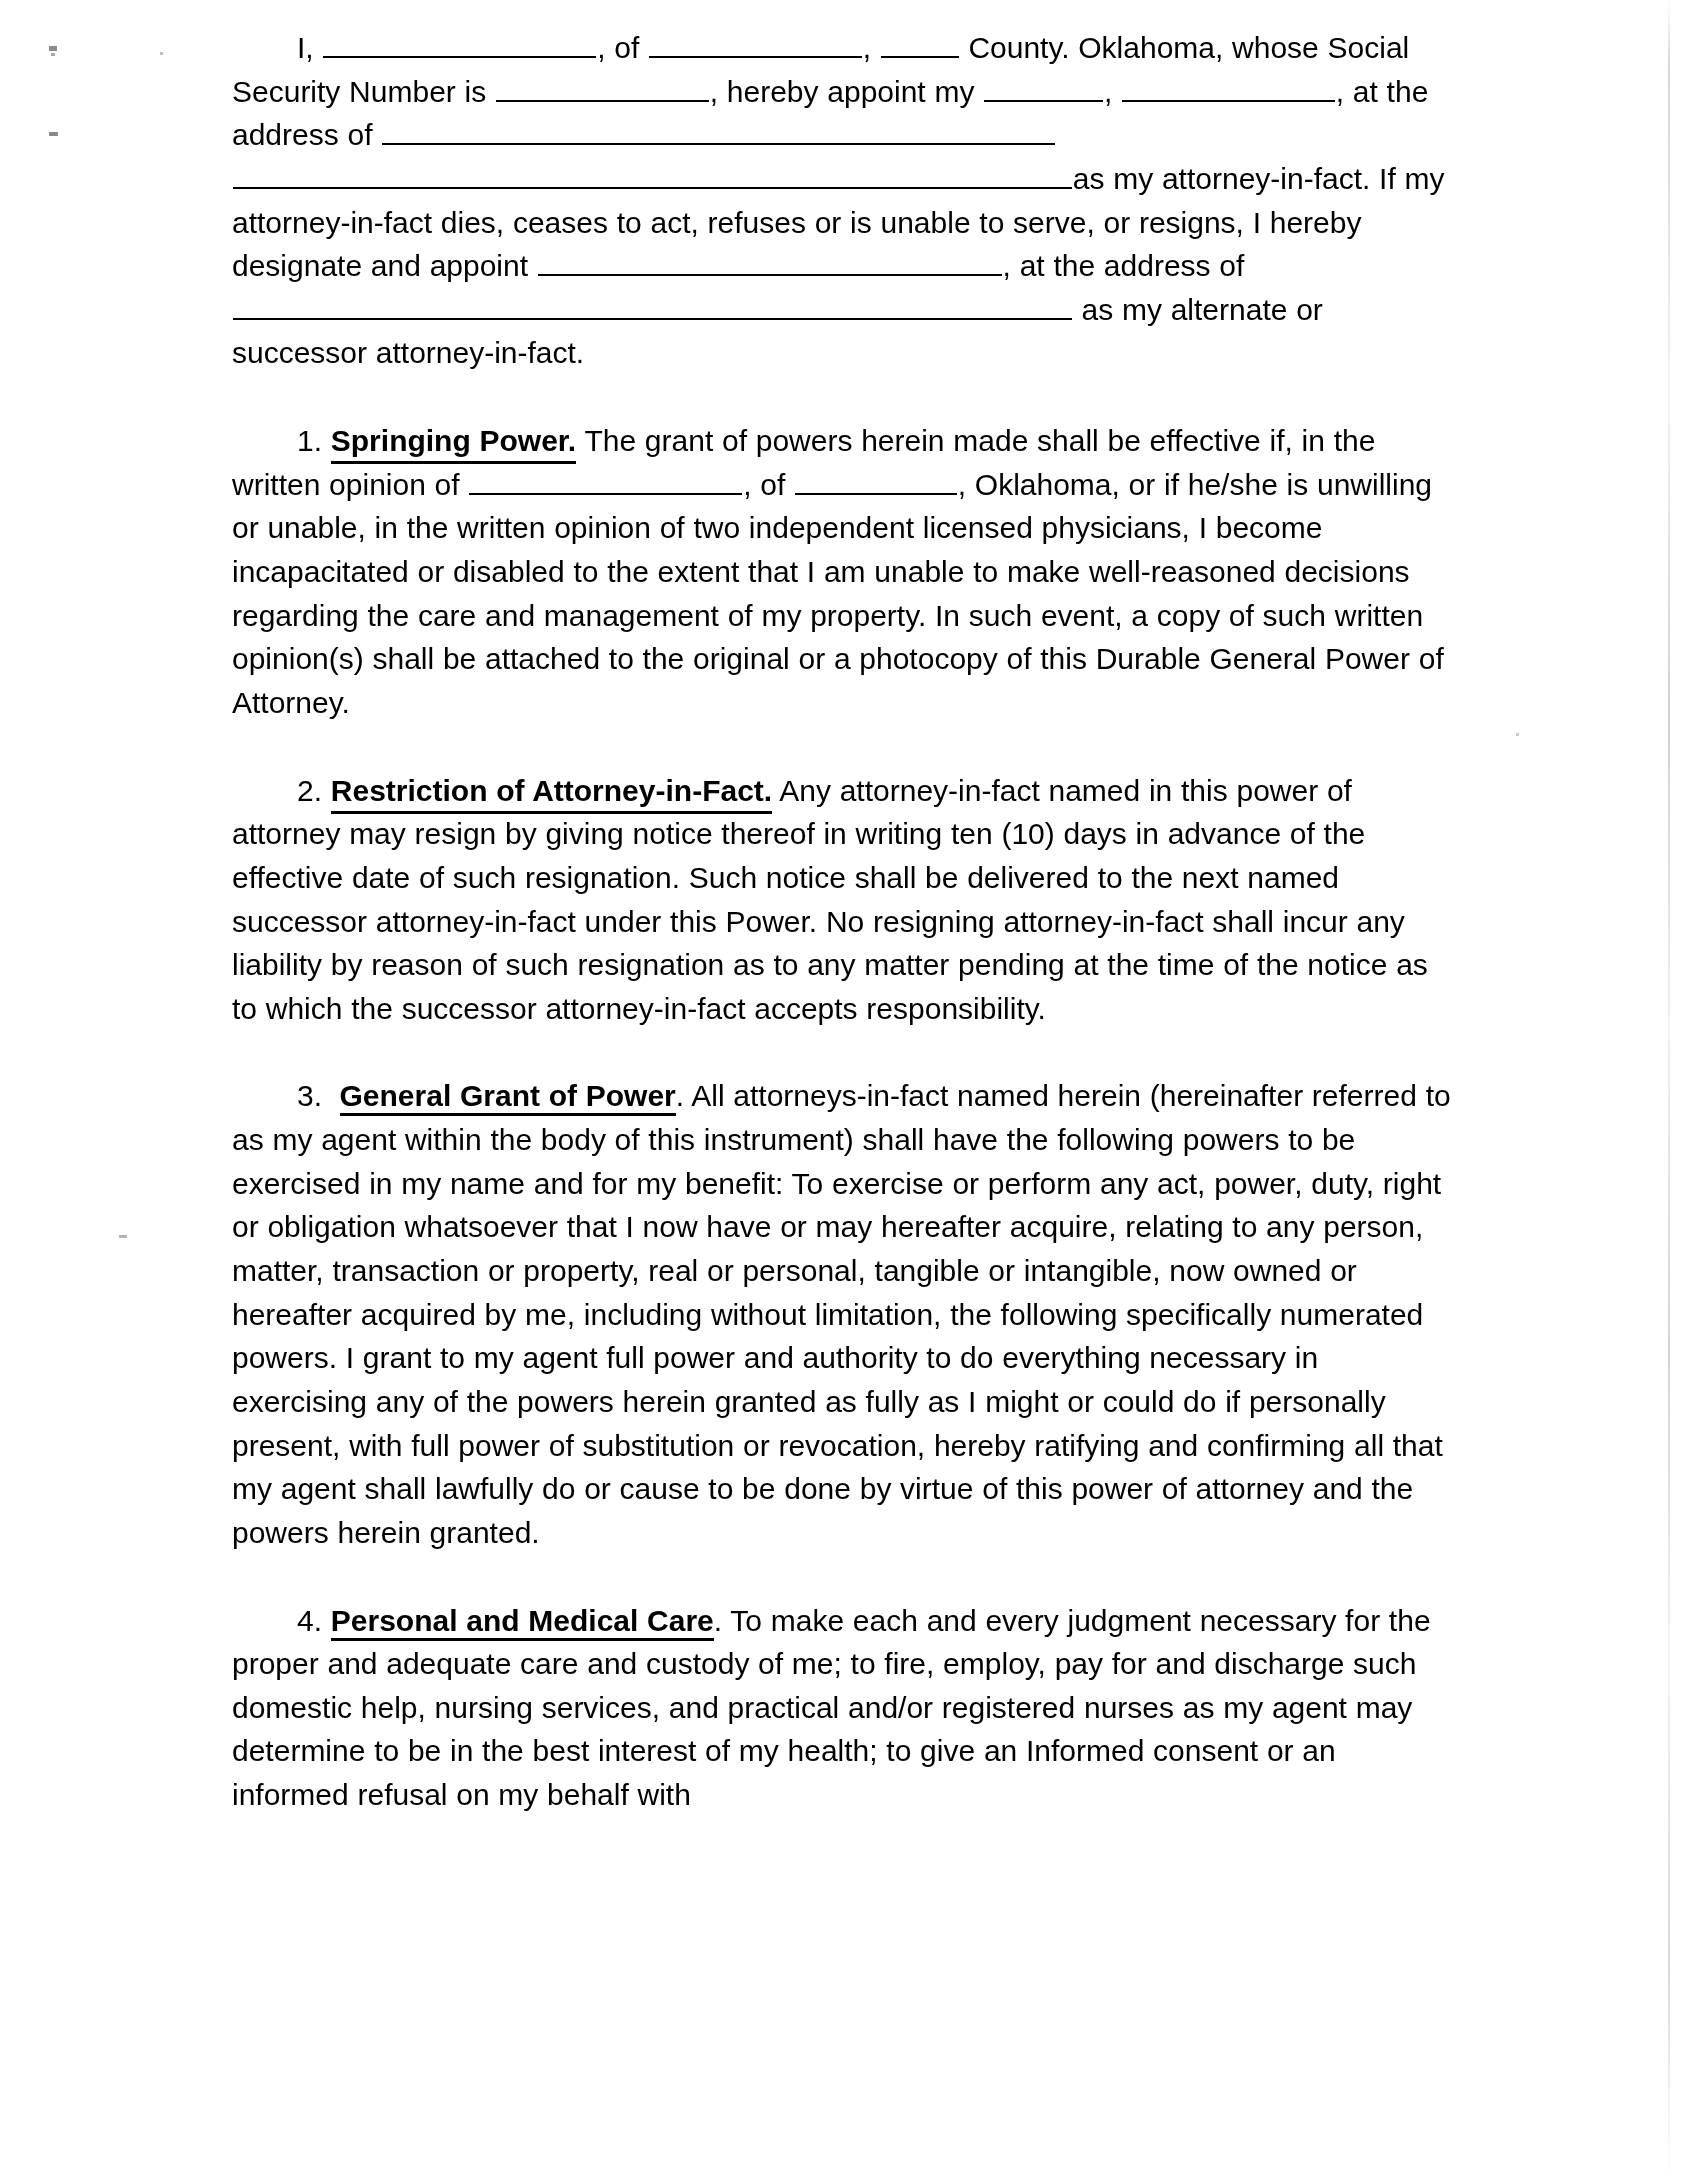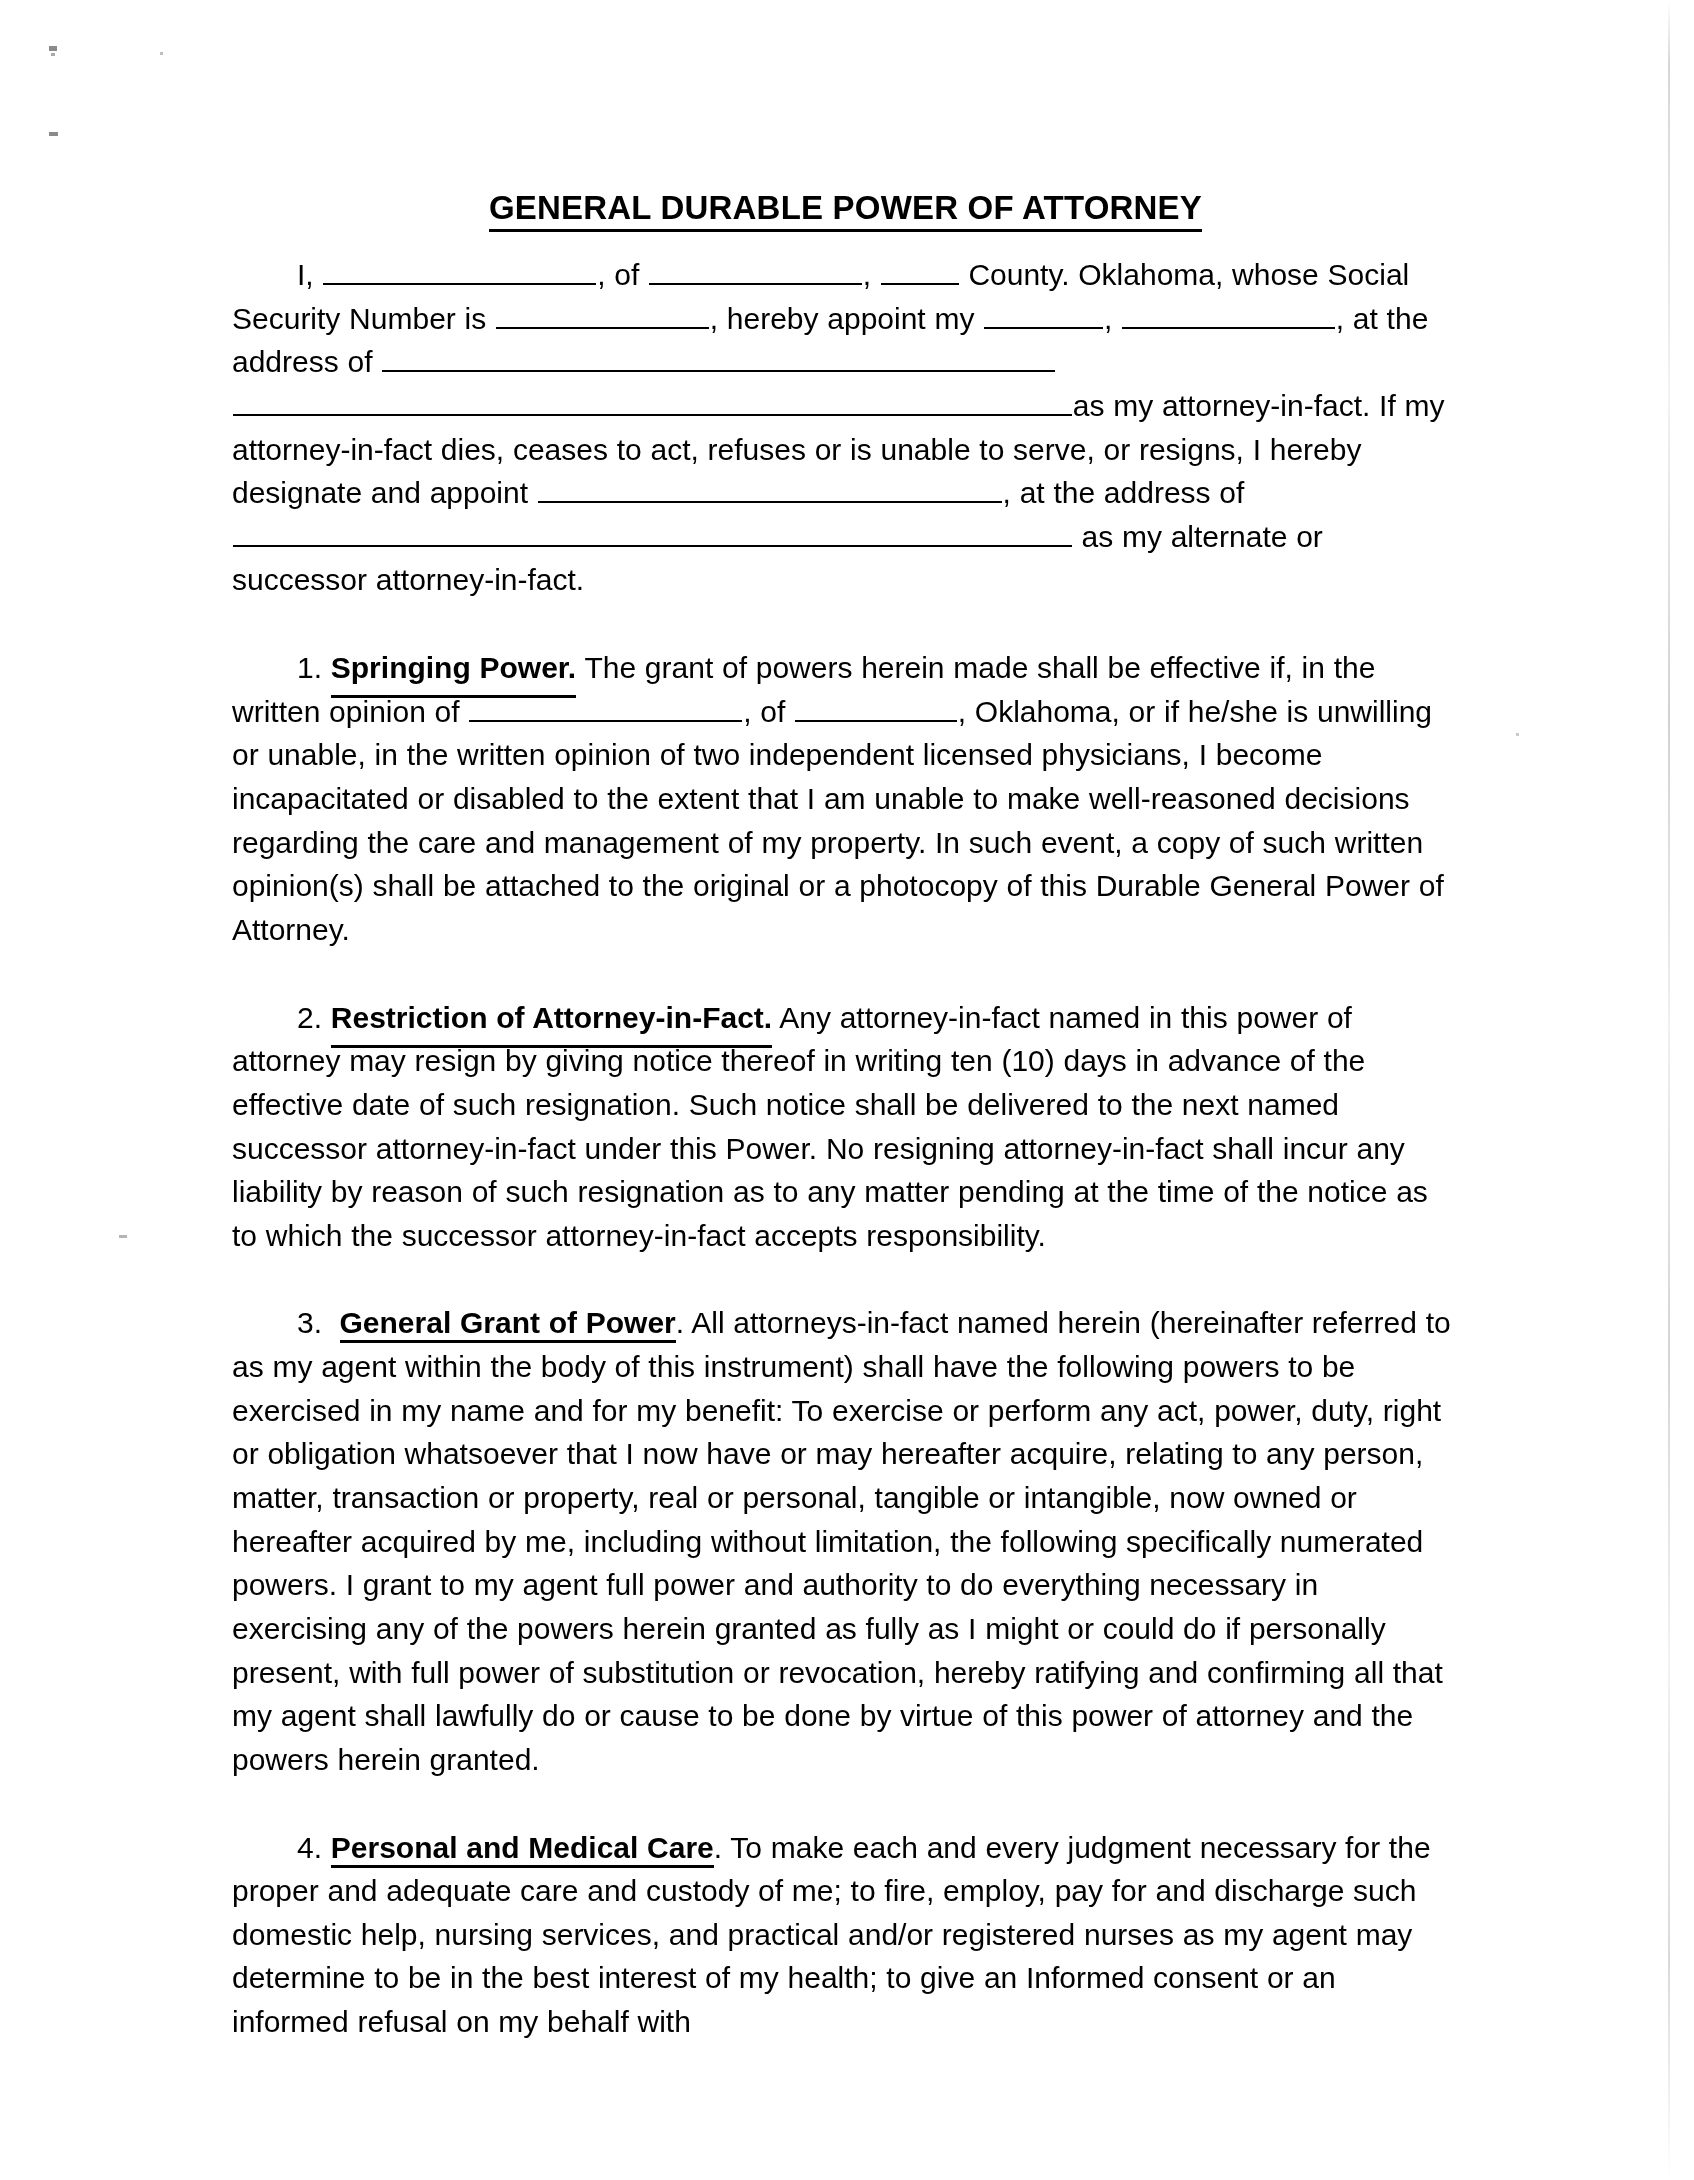--- a/index.html
+++ b/index.html
@@ -81,21 +81,21 @@
   }
 
   .para.opening { margin-top: 26px; }
   .para.sec     { margin-top: 44px; }
 
   .indent { display: inline-block; width: 65px; }
 
   .shead {
     font-weight: bold;
     border-bottom: 3.4px solid #000;
-    padding-bottom: 11px;
+    padding-bottom: 4px;
   }
   .shead-nodot {
     font-weight: bold;
     border-bottom: 3.4px solid #000;
     padding-bottom: 1px;
     margin-top: 7px;
   }
 
   
   .blank {
@@ -122,21 +122,20 @@
   <div class="scan-streak"></div>
   <div class="speck s1"></div>
   <div class="speck s2"></div>
   <div class="speck s3"></div>
   <div class="speck s4"></div>
   <div class="speck s5"></div>
   <div class="speck s6"></div>
 
   <div class="content">
 
-    <h1 class="doc-title"><span class="u">GENERAL DURABLE POWER OF ATTORNEY</span></h1>
 
     <p class="para opening"><span class="indent"></span><span>I, </span><span class="blank b-xl"></span><span>, of </span><span class="blank b-lg"></span><span>, </span><span class="blank b-xs"></span><span> County. Oklahoma, whose Social Security Number is </span><span class="blank b-lg"></span><span>, hereby appoint my </span><span class="blank b-sm"></span><span>, </span><span class="blank b-lg"></span><span>, at the address of </span><span class="blank b-huge"></span><span class="blank b-full"></span><span>as my attorney-in-fact. If my attorney-in-fact dies, ceases to act, refuses or is unable to serve, or resigns, I hereby designate and appoint </span><span class="blank b-wide"></span><span>, at the address of </span><span class="blank b-full"></span><span> as my alternate or successor attorney-in-fact.</span></p>
 
     <p class="para sec"><span class="indent"></span><span>1.</span> <span class="shead">Springing Power.</span><span> The grant of powers herein made shall be effective if, in the written opinion of </span><span class="blank b-xl"></span><span>, of </span><span class="blank b-md"></span><span>, Oklahoma, or if he/she is unwilling or unable, in the written opinion of two independent licensed physicians, I become incapacitated or disabled to the extent that I am unable to make well-reasoned decisions regarding the care and management of my property. In such event, a copy of such written opinion(s) shall be attached to the original or a photocopy of this Durable General Power of Attorney.</span></p>
 
     <p class="para sec"><span class="indent"></span><span>2.</span> <span class="shead">Restriction of Attorney-in-Fact.</span><span> Any attorney-in-fact named in this power of attorney may resign by giving notice thereof in writing ten (10) days in advance of the effective date of such resignation. Such notice shall be delivered to the next named successor attorney-in-fact under this Power. No resigning attorney-in-fact shall incur any liability by reason of such resignation as to any matter pending at the time of the notice as to which the successor attorney-in-fact accepts responsibility.</span></p>
 
     <p class="para sec"><span class="indent"></span><span>3.</span>&nbsp; <span class="shead-nodot">General Grant of Power</span><span>.  All attorneys-in-fact named herein (hereinafter referred to as my agent within the body of this instrument) shall have the following powers to be exercised in my name and for my benefit: To exercise or perform any act, power, duty, right or obligation whatsoever that I now have or may hereafter acquire, relating to any person, matter, transaction or property, real or personal, tangible or intangible, now owned or hereafter acquired by me, including without limitation, the following specifically numerated powers. I grant to my agent full power and authority to do everything necessary in exercising any of the powers herein granted as fully as I might or could do if personally present, with full power of substitution or revocation, hereby ratifying and confirming all that my agent shall lawfully do or cause to be done by virtue of this power of attorney and the powers herein granted.</span></p>
 
     <p class="para sec"><span class="indent"></span><span>4.</span> <span class="shead-nodot">Personal and Medical Care</span><span>. To make each and every judgment necessary for the proper and adequate care and custody of me; to fire, employ, pay for and discharge such domestic help, nursing services, and practical and/or registered nurses as my agent may determine to be in the best interest of my health; to give an Informed consent or an informed refusal on my behalf with</span></p>

